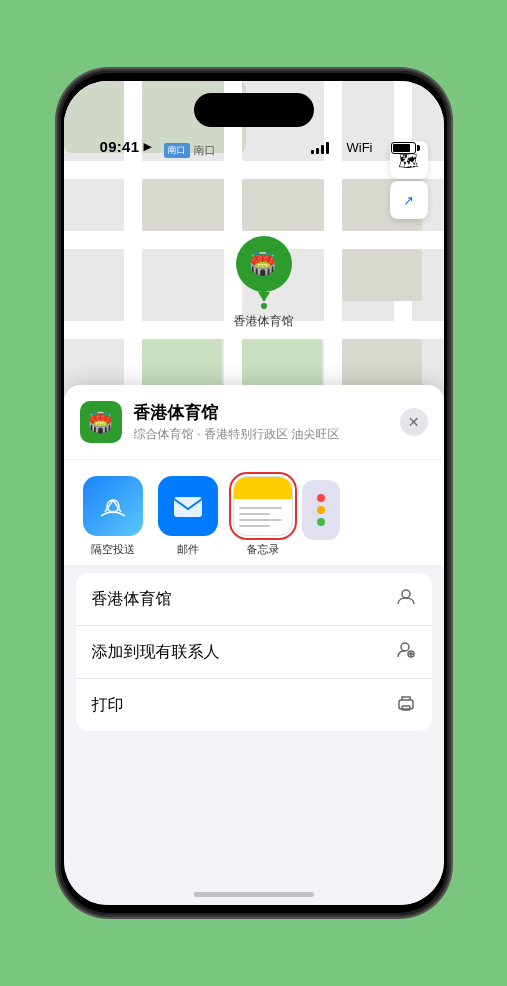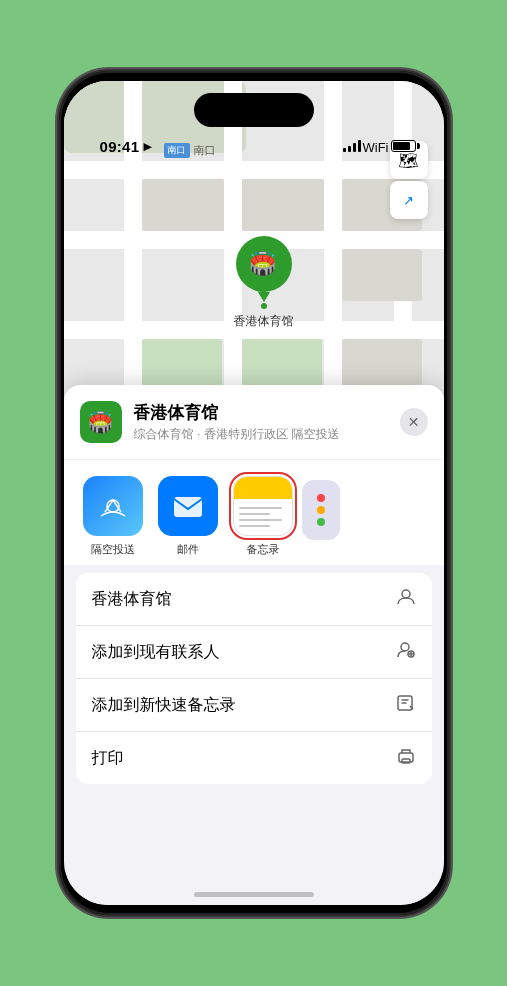--- a/index.html
+++ b/index.html
@@ -58,21 +58,22 @@
       margin-top: 28px;
     }
     .status-time {
       font-size: 15px;
       font-weight: 600;
       color: #000;
       letter-spacing: 0.3px;
     }
     .status-icons {
       display: flex;
-      gap: 2px;
+      align-items: center;
+      gap: 18px;
     }
     .signal-bars {
       display: flex;
       align-items: flex-end;
       gap: 2px;
       height: 12px;
     }
     .signal-bar {
       width: 3px;
       background: #000;
@@ -449,21 +450,21 @@
         <div class="map-btn" style="font-size:13px;color:#007aff;">↗</div>
       </div>
     </div>
 
     <div class="bottom-sheet">
 
       <div class="location-header">
         <div class="location-icon">🏟️</div>
         <div class="location-info">
           <div class="location-name">香港体育馆</div>
-          <div class="location-sub">综合体育馆 · 香港特别行政区 隔空投送</div>
+          <div class="location-sub">综合体育馆 · 香港特别行政区 油尖旺区</div>
         </div>
         <div class="close-btn">✕</div>
       </div>
 
       <div class="share-apps">
 
         <div class="app-item">
           <div class="app-icon airdrop">
             <svg width="32" height="32" viewBox="0 0 32 32" fill="none">
               <circle cx="16" cy="16" r="6" stroke="white" stroke-width="1.5" fill="none"></circle>
@@ -527,30 +528,20 @@
           <span>
             <svg width="20" height="20" viewBox="0 0 20 20" fill="none">
               <circle cx="9" cy="7" r="4" stroke="#666" stroke-width="1.5" fill="none"></circle>
               <path d="M2 17c0-4 3-6 7-6" stroke="#666" stroke-width="1.5" fill="none"></path>
               <circle cx="15" cy="14" r="3" stroke="#666" stroke-width="1.5" fill="none"></circle>
               <path d="M15 12v4M13 14h4" stroke="#666" stroke-width="1.5"></path>
             </svg>
           </span>
         </div>
 
-        <div class="action-item">
-          <span class="action-label">添加到新快速备忘录</span>
-          <span>
-            <svg width="20" height="20" viewBox="0 0 20 20" fill="none">
-              <rect x="2" y="3" width="14" height="14" rx="2" stroke="#666" stroke-width="1.5" fill="none"></rect>
-              <path d="M6 7h6M6 10h4" stroke="#666" stroke-width="1.5" stroke-linecap="round"></path>
-              <path d="M14 13l3 3" stroke="#666" stroke-width="1.5"></path>
-            </svg>
-          </span>
-        </div>
 
         <div class="action-item" style="border-bottom:none;">
           <span class="action-label">打印</span>
           <span>
             <svg width="20" height="20" viewBox="0 0 20 20" fill="none">
               <rect x="3" y="7" width="14" height="9" rx="2" stroke="#666" stroke-width="1.5" fill="none"></rect>
               <path d="M6 7V4h8v3" stroke="#666" stroke-width="1.5" fill="none"></path>
               <rect x="6" y="13" width="8" height="4" rx="1" stroke="#666" stroke-width="1.5" fill="none"></rect>
             </svg>
           </span>

